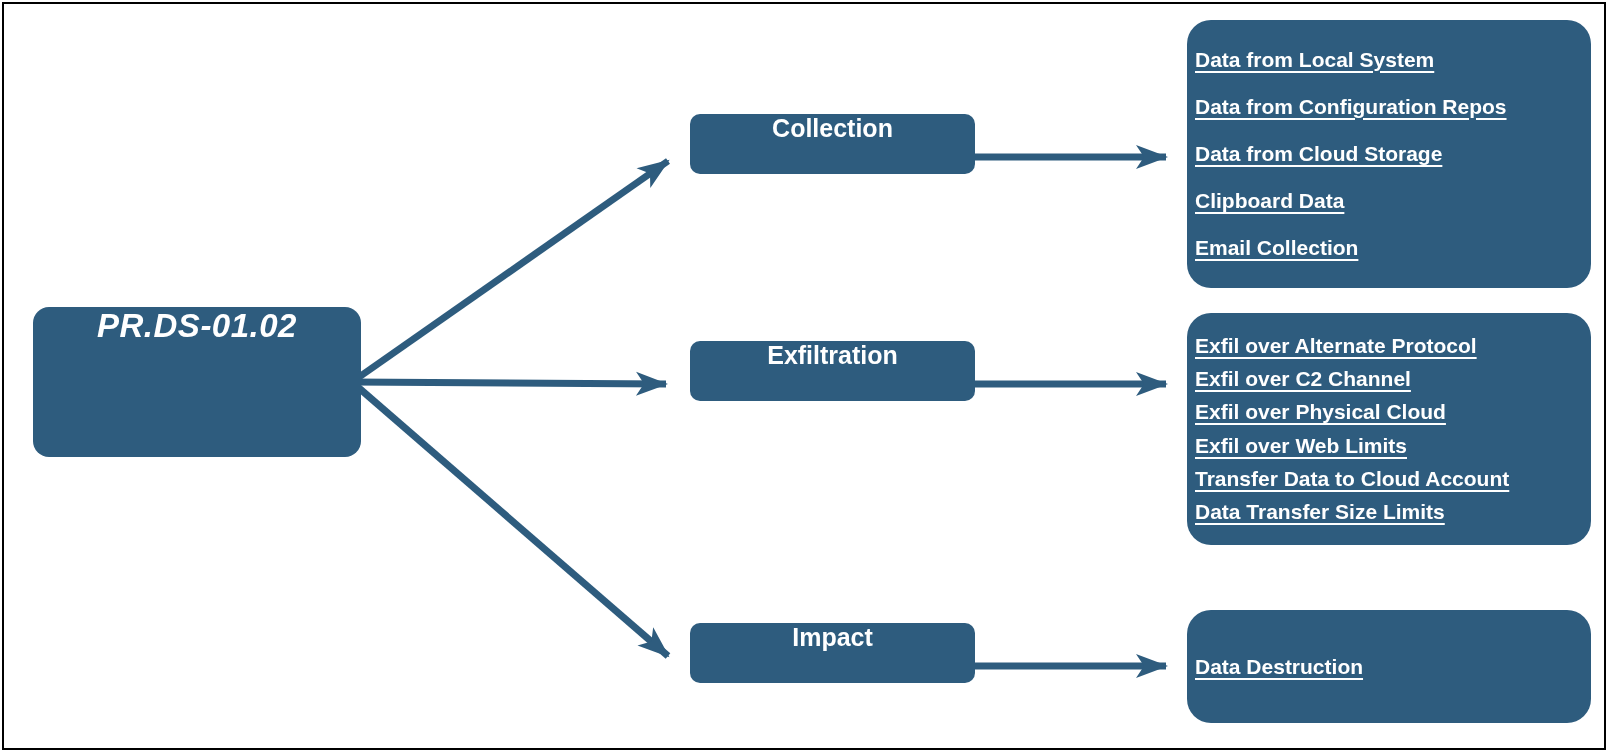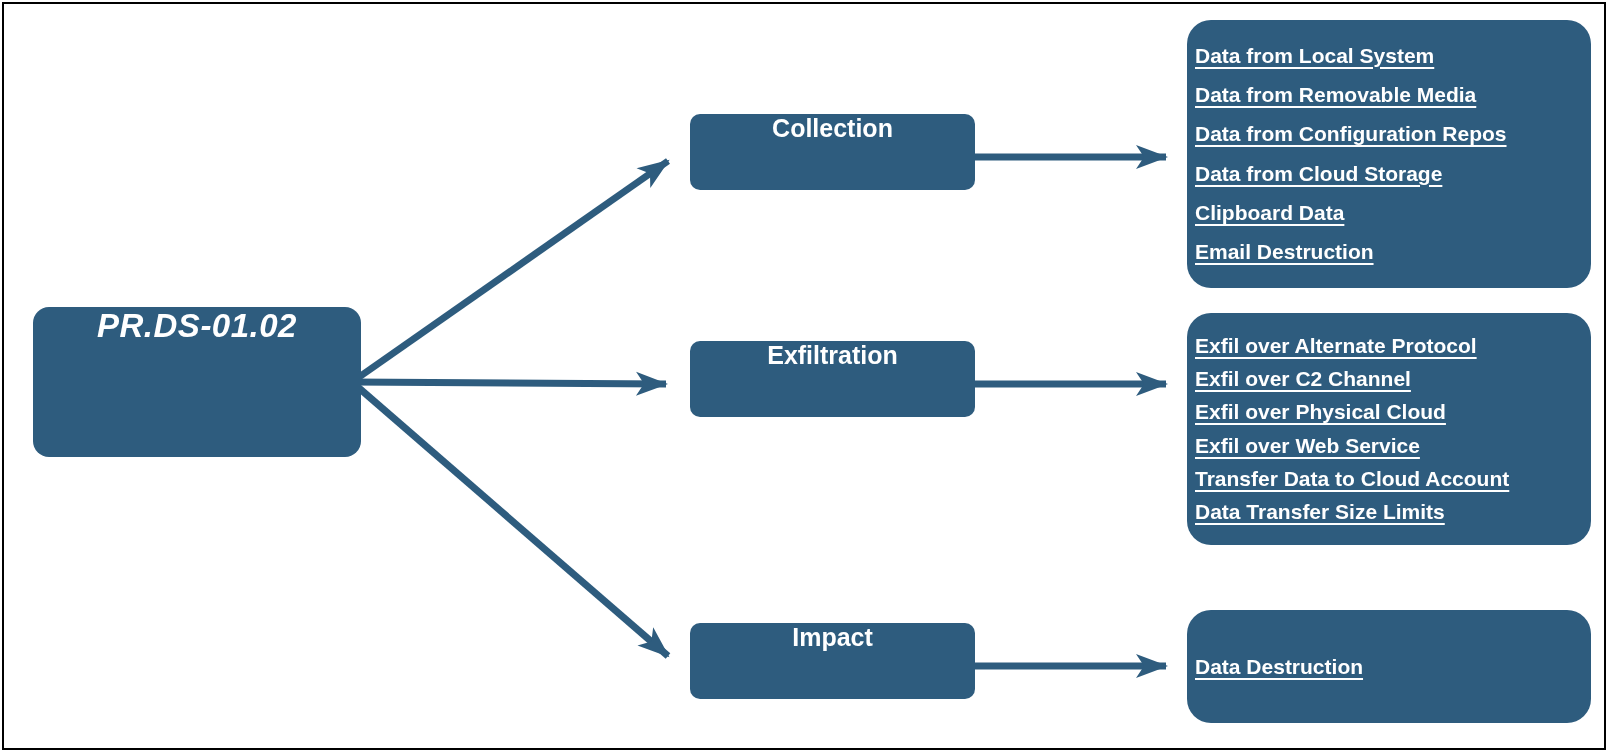--- a/index.html
+++ b/index.html
@@ -31,21 +31,21 @@
     display:flex;align-items:flex-start;justify-content:center;
     font-weight:bold;
     text-align:center;
     margin-left:10px;
   }
   .node-root{
     left:23px;top:307px;width:328px;height:150px;
     border-radius:16px;font-size:33px;letter-spacing:.5px;font-style:italic;
   }
   .node-tactic{
-    left:680px;width:285px;height:76px;
+    left:680px;width:285px;height:60px;
     border-radius:10px;font-size:25px;
   }
   .tactic-collection{top:114px;}
   .tactic-exfiltration{top:341px;}
   .tactic-impact{top:623px;}
   .node-list{
     left:1177px;width:404px;
     border-radius:24px;
     flex-direction:column;
     justify-content:space-around;
@@ -92,32 +92,31 @@
   </div>
   <div class="node node-tactic tactic-impact">
     <span>Impact</span>
   </div>
   <div class="node node-tactic tactic-exfiltration">
     <span>Exfiltration</span>
   </div>
 
   <div class="node node-list list-collection">
     <a class="tech-link">Data from Local System</a>
-    <a class="tech-link">Data from Removable Media</a>
     <a class="tech-link">Data from Configuration Repos</a>
     <a class="tech-link">Data from Cloud Storage</a>
     <a class="tech-link">Clipboard Data</a>
-    <a class="tech-link">Email Destruction</a>
+    <a class="tech-link">Email Collection</a>
   </div>
 
   <div class="node node-list list-exfiltration">
     <a class="tech-link">Exfil over Alternate Protocol</a>
     <a class="tech-link">Exfil over C2 Channel</a>
     <a class="tech-link">Exfil over Physical Cloud</a>
-    <a class="tech-link">Exfil over Web Service</a>
+    <a class="tech-link">Exfil over Web Limits</a>
     <a class="tech-link">Transfer Data to Cloud Account</a>
     <a class="tech-link">Data Transfer Size Limits</a>
   </div>
 
   <div class="node node-list list-impact">
     <a class="tech-link">Data Destruction</a>
   </div>
 
   <div class="frame"></div>
 </div>

